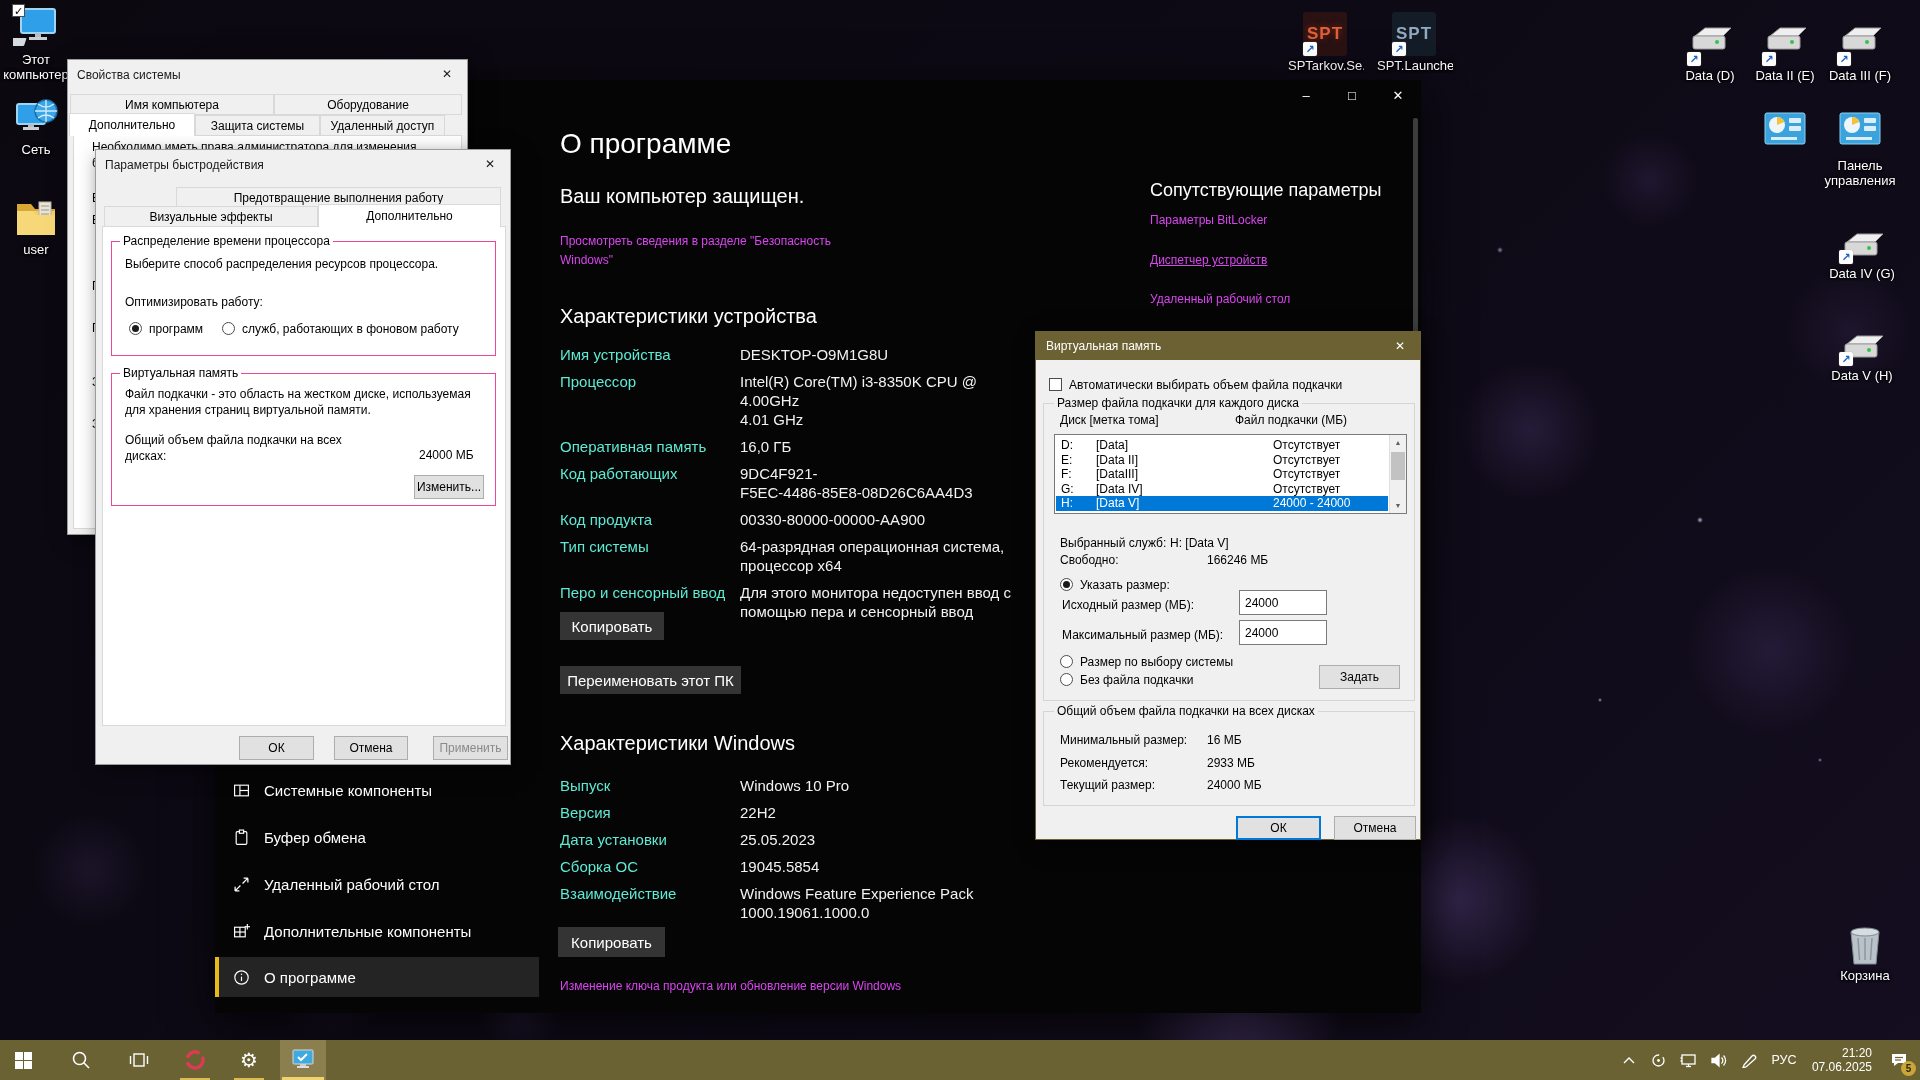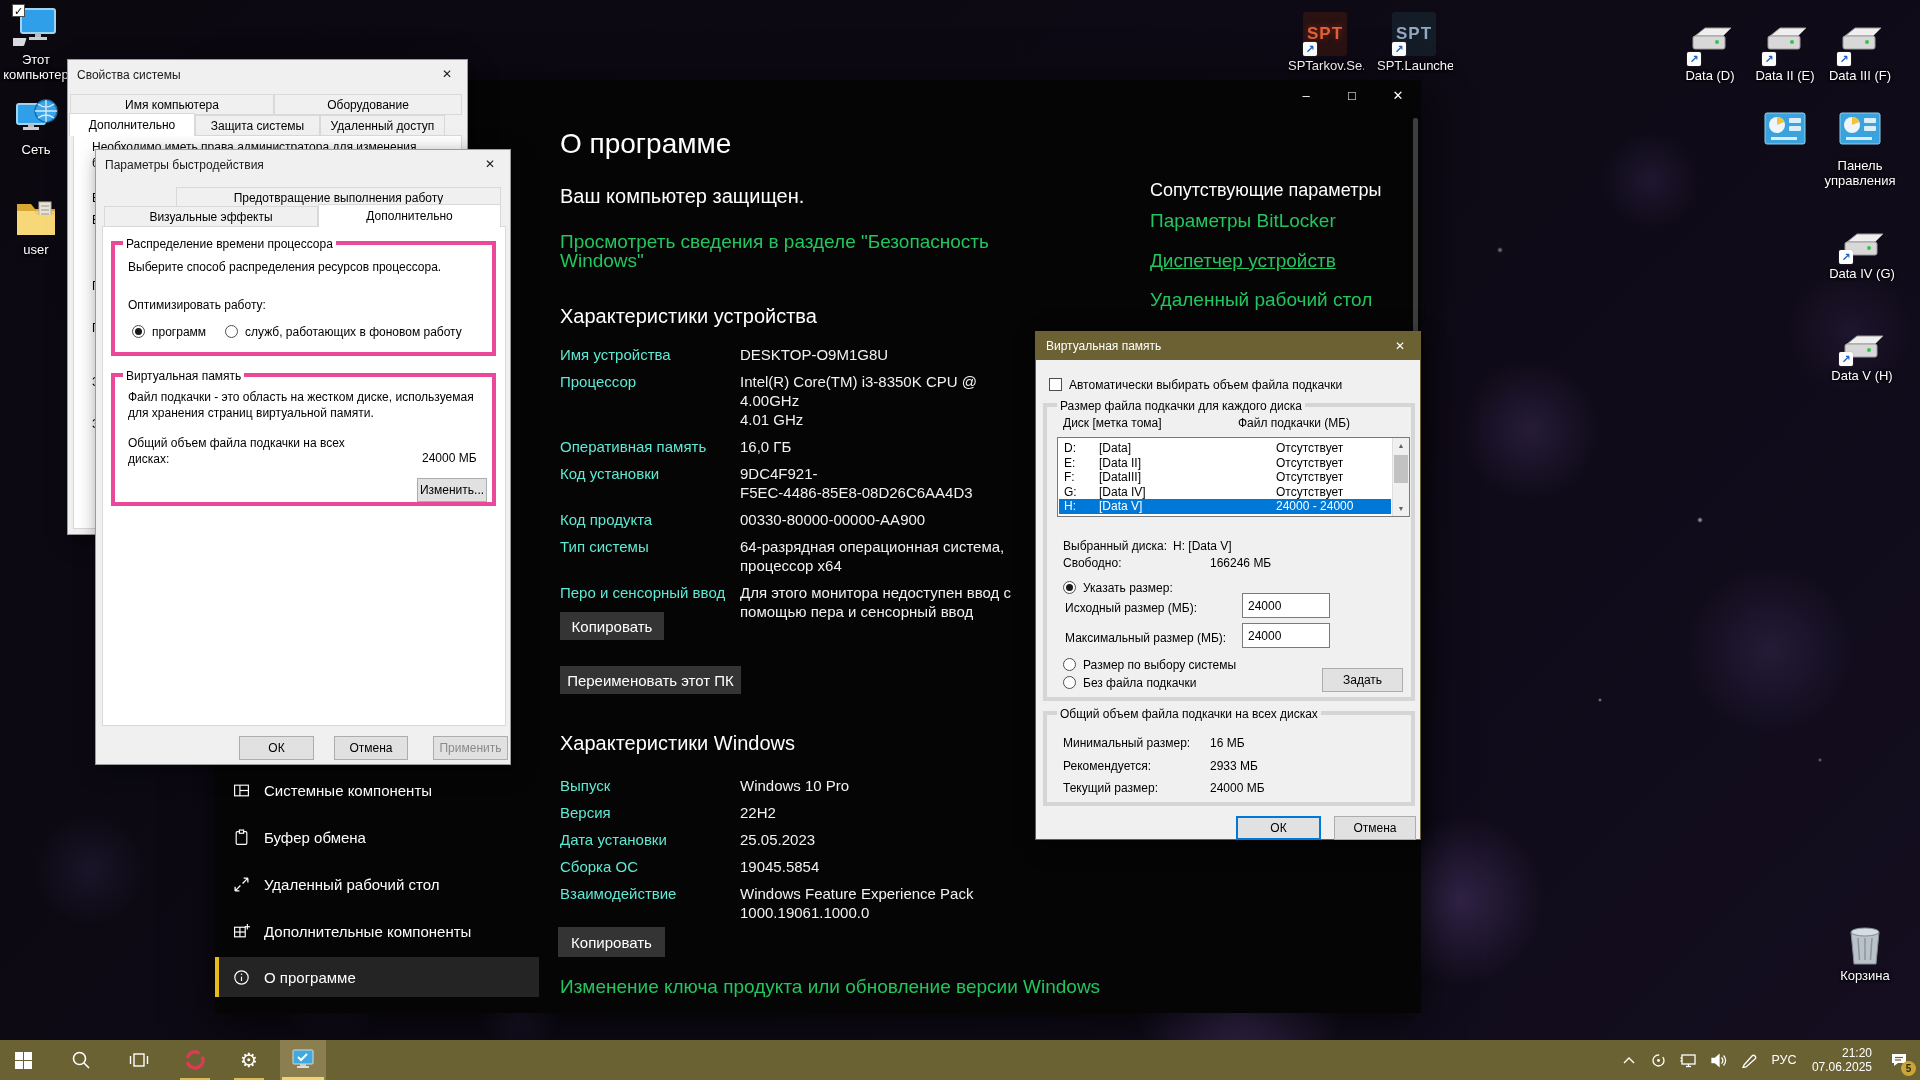--- a/index.html
+++ b/index.html
@@ -41,39 +41,39 @@
 
   
   #settings { left:215px; top:80px; width:1206px; height:933px; background:#050505;
     box-shadow:0 10px 40px rgba(0,0,0,.7); color:#fff; }
   .cap-btn { position:absolute; top:0; width:46px; height:32px; color:#fff; font-size:13px;
     text-align:center; line-height:32px; }
   .side-item { position:absolute; left:0; width:324px; height:40px; display:flex;
     align-items:center; gap:14px; padding-left:18px; font-size:15px; color:#fff; }
   .side-item svg { flex:0 0 auto; }
   .s-head { position:absolute; font-size:20px; font-weight:400; color:#fff; }
-  .s-link { position:absolute; font-size:19px; color:#22c55e; line-height:19px; white-space:pre-line; cursor:pointer; }
+  .s-link { position:absolute; font-size:12px; color:#d946ef; line-height:19px; white-space:pre-line; cursor:pointer; }
   .spec-row { display:flex; margin-bottom:8px; font-size:15px; line-height:19px; }
   .spec-row .k { width:180px; color:#5eead4; flex:0 0 auto; }
   .spec-row .v { width:290px; color:#f2f2f2; white-space:pre-line; }
   .s-btn { position:absolute; background:#343434; color:#fff; font-size:15px; border:none;
     display:flex; align-items:center; justify-content:center; }
 
   
   .dlg { position:absolute; background:#f0f0f0; border:1px solid #9b9b9b;
     box-shadow:4px 6px 18px rgba(0,0,0,.5); font-size:12px; color:#000; }
   .dlg-title { position:absolute; left:0; top:0; right:0; height:30px; display:flex;
     align-items:center; padding-left:9px; font-size:12px; color:#1a1a1a; }
   .dlg-x { position:absolute; top:0; right:0; width:40px; height:28px; text-align:center;
     line-height:28px; font-size:12px; color:#1a1a1a; }
   .tab { position:absolute; background:#f0f0f0; border:1px solid #d9d9d9; text-align:center;
     font-size:12px; color:#000; }
   .tab.active { background:#fff; border-bottom:none; z-index:3; }
   .page { position:absolute; background:#fff; border:1px solid #d9d9d9; }
-  .grp { position:absolute; border:4px solid #ec4899; }
+  .grp { position:absolute; border:1px solid #ec4899; }
   .grp-lbl { position:absolute; font-size:12px; background:#fff; padding:0 3px; white-space:nowrap; }
   .grp-lbl.gray { background:#f0f0f0; }
   .dtext { position:absolute; font-size:12px; color:#000; white-space:pre-line; line-height:16px; }
   .radio { position:absolute; width:13px; height:13px; border:1px solid #4d4d4d; border-radius:50%;
     background:#fff; }
   .radio.on::after { content:""; position:absolute; inset:2px; border-radius:50%; background:#1a1a1a; }
   .w-btn { position:absolute; background:#e1e1e1; border:1px solid #adadad; font-size:12px;
     display:flex; align-items:center; justify-content:center; color:#000; }
   .w-btn.disabled { color:#8a8a8a; }
   .w-btn.focus { border:2px solid #0078d7; }
@@ -318,21 +318,21 @@
     <div class="spec-row">
         <span class="k">Процессор</span>
         <span class="v">Intel(R) Core(TM) i3-8350K CPU @ 4.00GHz
 4.01 GHz</span>
       </div>
     <div class="spec-row">
         <span class="k">Оперативная память</span>
         <span class="v">16,0 ГБ</span>
       </div>
     <div class="spec-row">
-        <span class="k">Код установки</span>
+        <span class="k">Код работающих</span>
         <span class="v">9DC4F921-
 F5EC-4486-85E8-08D26C6AA4D3</span>
       </div>
     <div class="spec-row">
         <span class="k">Код продукта</span>
         <span class="v">00330-80000-00000-AA900</span>
       </div>
     <div class="spec-row">
         <span class="k">Тип системы</span>
         <span class="v">64-разрядная операционная система,
@@ -472,21 +472,21 @@
           <span style="left:40px;">[Data V]</span>
           <span style="left:217px;">24000 - 24000</span>
         </div>
       <div style="position:absolute;right:0;top:0;width:17px;height:78px;background:#f0f0f0;border-left:1px solid #dedede;">
         <div style="position:absolute;top:0;left:0;right:0;height:15px;text-align:center;font-size:7px;line-height:15px;color:#606060;"><span>▲</span></div>
         <div style="position:absolute;top:17px;left:1px;right:1px;height:28px;background:#c2c2c2;"></div>
         <div style="position:absolute;bottom:0;left:0;right:0;height:15px;text-align:center;font-size:7px;line-height:15px;color:#606060;"><span>▼</span></div>
       </div>
     </div>
 
-    <div class="dtext" style="left:16px;top:131px;">Выбранный диска:</div>
+    <div class="dtext" style="left:16px;top:131px;">Выбранный служб:</div>
     <div class="dtext" style="left:126px;top:131px;">H:  [Data V]</div>
     <div class="dtext" style="left:16px;top:148px;">Свободно:</div>
     <div class="dtext" style="left:163px;top:148px;">166246 МБ</div>
 
     <div class="radio on" style="left:16px;top:174px;"></div>
     <div class="dtext" style="left:36px;top:173px;">Указать размер:</div>
 
     <div class="dtext" style="left:18px;top:193px;">Исходный размер (МБ):</div>
     <input class="vm-input" style="left: 195px; top: 186px; width: 88px; height: 25px;" value="24000">
     <div class="dtext" style="left:18px;top:223px;">Максимальный размер (МБ):</div>

